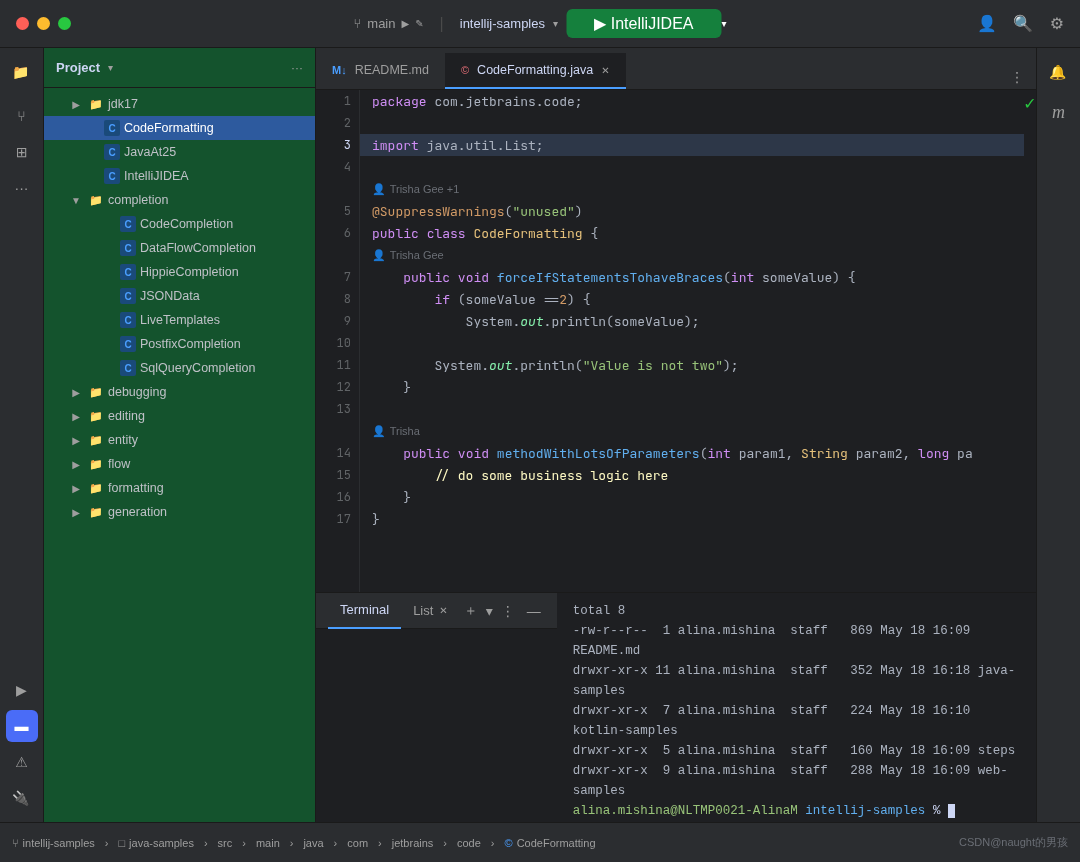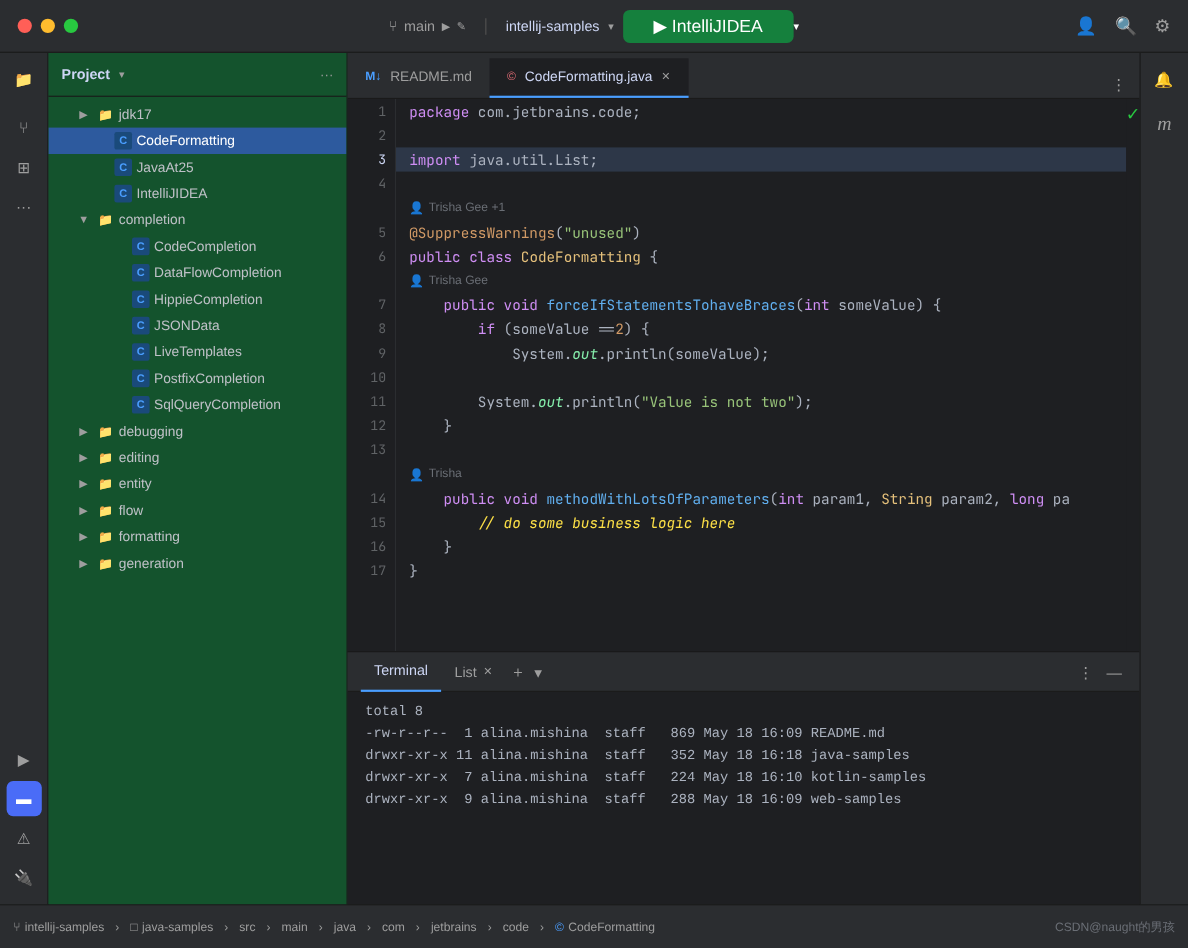--- a/index.html
+++ b/index.html
@@ -88,30 +88,30 @@
     .line-numbers { width: 44px; background: #1e1f22; padding: 0; border-right: 1px solid #2b2d30; flex-shrink: 0; }
     .line-num { height: 22px; display: flex; align-items: center; justify-content: flex-end; padding-right: 8px; font-size: 12px; color: #606366; font-family: 'JetBrains Mono', 'Courier New', monospace; }
     .code-content { flex: 1; overflow: auto; padding: 0; }
     .code-line { height: 22px; display: flex; align-items: center; padding-left: 12px; font-family: 'JetBrains Mono', 'Courier New', monospace; font-size: 13px; white-space: nowrap; }
     .code-line.highlighted { background: #2d3748; }
     .kw { color: #cf8ef4; }
     .cls { color: #e5c07b; }
     .str { color: #98c379; }
     .ann { color: #d19a66; text-align: right; }
     .num { color: #d19a66; }
-    .cmt { color: #fde047; font-style: italic; }
+    .cmt { color: #fef9c3; }
     .plain { color: #abb2bf; }
     .method-name { color: #61afef; }
     .italic { color: #86efac; font-style: italic; }
     .git-annotation { color: #6a6e75; font-size: 11px; display: flex; align-items: center; height: 22px; padding-left: 12px; font-family: -apple-system, sans-serif; }
     .scrollbar-stub { width: 12px; background: #1e1f22; flex-shrink: 0; display: flex; flex-direction: column; align-items: center; padding-top: 4px; }
     .checkmark { color: #28c840; font-size: 16px; }
 
     
-    .terminal-area { height: 230px; background: #1e1f22; border-top: 1px solid #1a1a1a; display: flex; flex-direction: column; }
+    .terminal-area { height: 230px; background: #1e1f22; border-top: 1px solid #1a1a1a; display: flex; flex-direction: row; }
     .terminal-tabs { height: 36px; background: #2b2d30; display: flex; align-items: center; padding: 0 12px; gap: 0; border-bottom: 1px solid #1a1a1a; }
     .terminal-tab { display: flex; align-items: center; height: 36px; padding: 0 12px; gap: 6px; font-size: 13px; cursor: pointer; color: #9e9e9e; }
     .terminal-tab.active { color: #cdd6f4; border-bottom: 2px solid #4a9eff; }
     .terminal-tab-close { font-size: 10px; }
     .terminal-btn { background: none; border: none; color: #9e9e9e; cursor: pointer; font-size: 14px; padding: 4px; }
     .terminal-actions { margin-left: auto; display: flex; align-items: center; gap: 4px; }
     .terminal-content { flex: 1; padding: 8px 16px; font-family: 'Courier New', monospace; font-size: 12.5px; color: #cdd6f4; overflow: auto; }
     .term-line { line-height: 20px; }
     .term-prompt { color: #98c379; }
     .term-path { color: #61afef; }
@@ -488,21 +488,30 @@
         <div class="term-line">
           <span class="term-output">-rw-r--r--&nbsp;&nbsp;1 alina.mishina&nbsp; staff&nbsp;&nbsp; 869 May 18 16:09 README.md</span>
         </div>
         <div class="term-line">
           <span class="term-output">drwxr-xr-x 11 alina.mishina&nbsp; staff&nbsp;&nbsp; 352 May 18 16:18 java-samples</span>
         </div>
         <div class="term-line">
           <span class="term-output">drwxr-xr-x&nbsp;&nbsp;7 alina.mishina&nbsp; staff&nbsp;&nbsp; 224 May 18 16:10 kotlin-samples</span>
         </div>
         <div class="term-line">
+          <span class="term-output">drwxr-xr-x&nbsp;&nbsp;5 alina.mishina&nbsp; staff&nbsp;&nbsp; 160 May 18 16:09 steps</span>
+        </div>
+        <div class="term-line">
           <span class="term-output">drwxr-xr-x&nbsp;&nbsp;9 alina.mishina&nbsp; staff&nbsp;&nbsp; 288 May 18 16:09 web-samples</span>
+        </div>
+        <div class="term-line">
+          <span class="term-prompt">alina.mishina@NLTMP0021-AlinaM</span>
+          <span class="term-path"> intellij-samples</span>
+          <span class="term-cmd"> % </span>
+          <span class="cursor">&nbsp;</span>
         </div>
       </div>
     </div>
   </div>
 
   <div class="right-sidebar">
     <button class="sidebar-icon-btn">🔔</button>
     <div style="position:relative; width:100%; display:flex; justify-content:center; margin-top:4px;">
       <button class="sidebar-icon-btn" style="color:#9e9e9e; font-style:italic; font-family:serif; font-size:18px;">m</button>
     </div>

